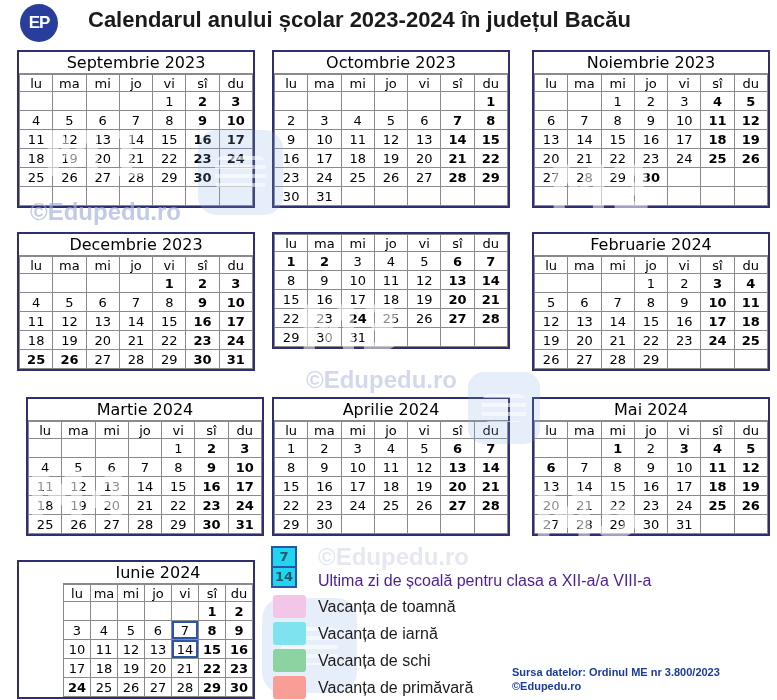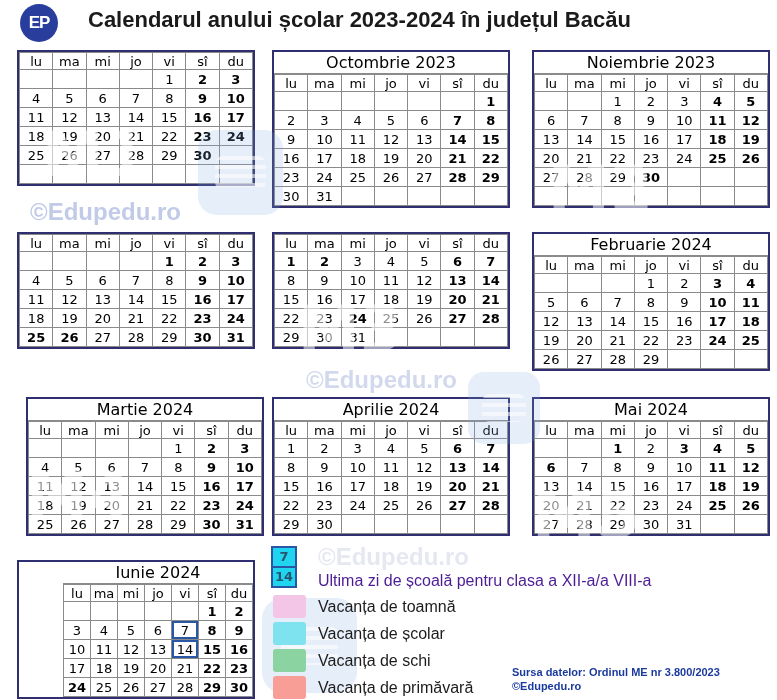--- a/index.html
+++ b/index.html
@@ -57,20 +57,21 @@
 <style>.c-m1{background:#a6ecc4;color:#17684c;}.c-m2{background:#f7e3a2;color:#7c5a0f;}.c-m3{background:#f1ef8e;color:#565816;}.c-m4{background:#cbeef6;color:#1e5a64;}.c-m5{background:#c9a2da;color:#4b1157;}.c-aut{background:#f3c6e8;color:#6f2663;}.c-win{background:#7ee3ef;color:#0a525f;}.c-ski{background:#8bd3a0;color:#0f4f30;}.c-spr{background:#f89e97;color:#7a120c;}.c-last{background:#20d5ef;color:#27566e;}.month td.c-last{box-shadow:inset 0 0 0 2px #2a57a5;}</style></head>
 <body>
 
 <div class="page">
 
   <div class="logo">EP</div>
   <div class="main-title">Calendarul anului școlar 2023-2024 în județul Bacău</div>
 
   <div id="months">
       <div class="month" style="left: 17px; top: 50px;">
+        <div class="m-title">Septembrie 2023</div>
         <table>
           <tbody>
             <tr>
               <td class="dow">lu</td>
               <td class="dow">ma</td>
               <td class="dow">mi</td>
               <td class="dow">jo</td>
               <td class="dow">vi</td>
               <td class="dow">sî</td>
               <td class="dow">du</td>
@@ -266,20 +267,21 @@
               <td class="day"></td>
               <td class="day"></td>
               <td class="day"></td>
               <td class="day"></td>
               <td class="day"></td>
             </tr>
           </tbody>
         </table>
       </div>
       <div class="month" style="left: 17px; top: 232px;">
+        <div class="m-title">Decembrie 2023</div>
         <table>
           <tbody>
             <tr>
               <td class="dow">lu</td>
               <td class="dow">ma</td>
               <td class="dow">mi</td>
               <td class="dow">jo</td>
               <td class="dow">vi</td>
               <td class="dow">sî</td>
               <td class="dow">du</td>
@@ -721,21 +723,21 @@
     <div class="lg-cell c-last c1">7</div>
     <div class="lg-cell c-last c2">14</div>
     <div class="lg-last-label">Ultima zi de școală pentru clasa a XII-a/a VIII-a</div>
 
     <div class="lg-row lg-r0">
       <div class="swatch c-aut"></div>
       <div class="lg-label">Vacanța de toamnă</div>
     </div>
     <div class="lg-row lg-r1">
       <div class="swatch c-win"></div>
-      <div class="lg-label">Vacanța de școlar</div>
+      <div class="lg-label">Vacanța de iarnă</div>
     </div>
     <div class="lg-row lg-r2">
       <div class="swatch c-ski"></div>
       <div class="lg-label">Vacanța de schi</div>
     </div>
     <div class="lg-row lg-r3">
       <div class="swatch c-spr"></div>
       <div class="lg-label">Vacanța de primăvară</div>
     </div>
   </div>

